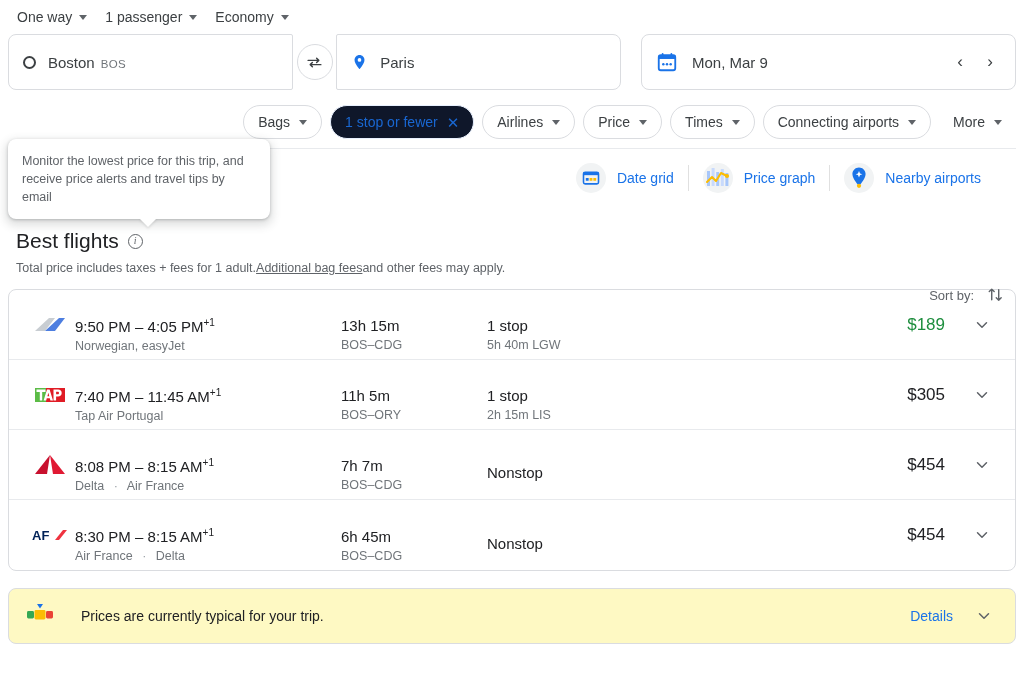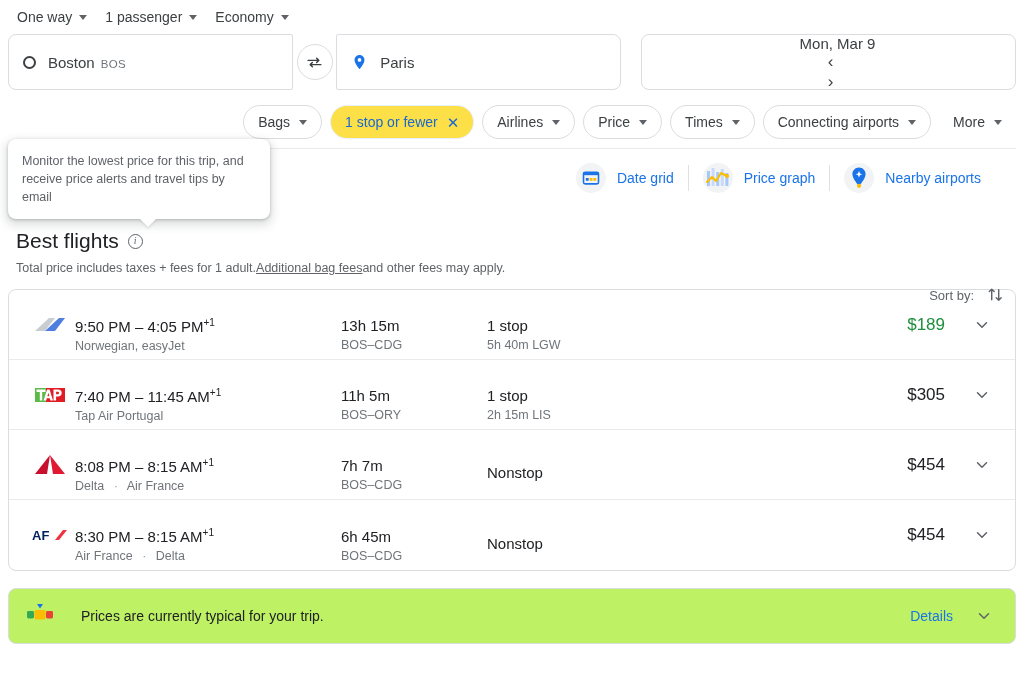--- a/index.html
+++ b/index.html
@@ -48,21 +48,20 @@
     flex: 0 0 auto;
   }
   .city {
     font-size: 15px; color: #3c4043; margin-left: 12px;
     display: flex; align-items: baseline; gap: 6px;
   }
   .iata { font-size: 11.5px; color: #70757a; letter-spacing: .3px; }
   .field.date {
     width: 396px; margin-left: 20px; padding: 0 10px 0 14px;
     justify-content: flex-start;
-    flex-direction: column;
   }
   .datetext { font-size: 15px; color: #3c4043; margin-left: 14px; flex: 1; }
   .navarrow {
     width: 30px; height: 30px; border-radius: 50%;
     display: flex; align-items: center; justify-content: center;
     color: #3c4043; cursor: pointer; font-size: 17px;
   }
 
   
   .chiprow {
@@ -70,21 +69,21 @@
     gap: 8px; padding: 0 8px; height: 52px; margin-top: 6px;
   }
   .chip {
     display: flex; align-items: center; gap: 9px;
     height: 34px; padding: 0 14px;
     border: 1px solid #dadce0; border-radius: 17px;
     font-size: 14px; color: #3c4043; background: #fff; cursor: pointer;
     white-space: nowrap;
   }
   .chip.active {
-    background: #fde047; border-color: #e8f0fe; color: #1967d2;
+    background: #0f172a; border-color: #e8f0fe; color: #1967d2;
   }
   .chip.plain { border: none; }
   .chipx { font-size: 15px; line-height: 1; color: #1967d2; font-weight: 500; }
 
   
   .tooltip {
     position: absolute; left: 8px; top: 139px; width: 262px;
     background: #fff; border-radius: 8px;
     box-shadow: 0 1px 3px rgba(60,64,67,.3), 0 4px 8px 3px rgba(60,64,67,.15);
     padding: 13px 14px; z-index: 20;
@@ -168,21 +167,21 @@
   .price { font-size: 17px; color: #202124; }
   .price.cheap { color: #1e8e3e; }
   .chev { width: 38px; display: flex; align-items: center; justify-content: center; color: #5f6368; flex: 0 0 auto; }
   .chevbtn { width: 34px; height: 34px; border-radius: 50%; display:flex; align-items:center; justify-content:center; }
 
   
   .insights {
     margin: 17px 8px 8px 8px;
     border: 1px solid #dadce0; border-radius: 8px;
     height: 56px; display: flex; align-items: center; padding: 0 14px 0 16px;
-    background: #bef264; cursor: pointer;
+    background: #fef9c3; cursor: pointer;
   }
   .insights-text { font-size: 14px; color: #202124; margin-left: 26px; }
   .insights-right { margin-left: auto; display: flex; align-items: center; gap: 14px; }
   .details-link { font-size: 14px; color: #1a73e8; }
 </style>
 </head>
 <body>
 
 <div class="page">
 

